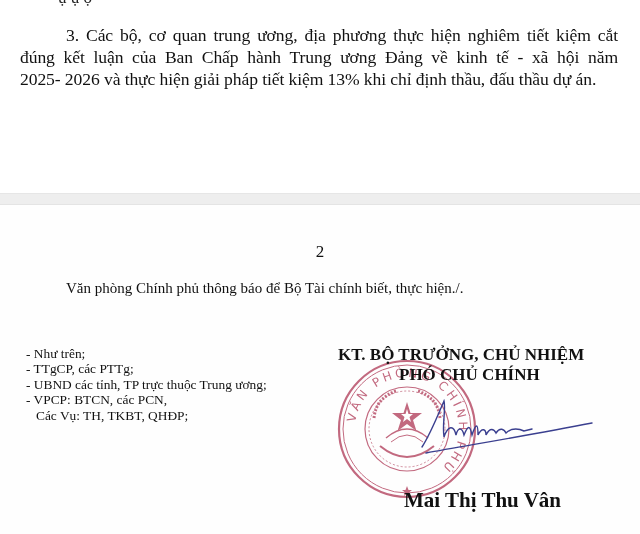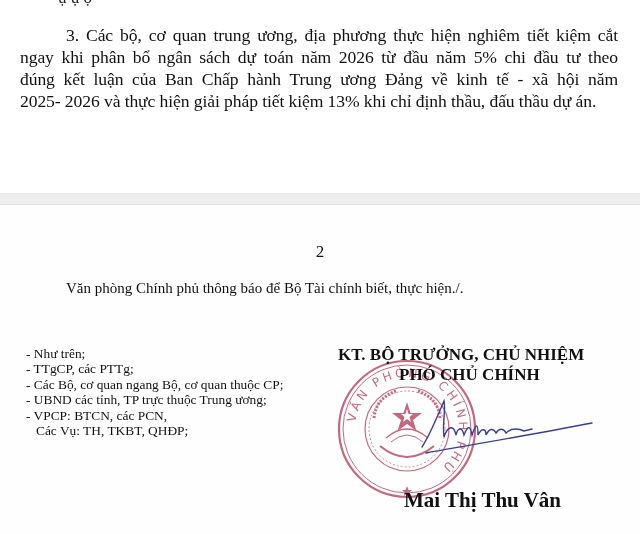--- a/index.html
+++ b/index.html
@@ -41,36 +41,34 @@
     .seal { position: absolute; left: 336px; top: 358px; width: 142px; height: 142px; opacity: 0.85; }
     .signature { position: absolute; left: 420px; top: 395px; width: 175px; height: 60px; }
   </style>
 </head>
 <body>
 
 <div class="top-cut">ụ   ụ  ộ</div>
 
 <div class="para" style="text-indent:0">
   <span class="line first">3. Các bộ, cơ quan trung ương, địa phương thực hiện nghiêm tiết kiệm cắt</span>
-  <span class="line">ngay khi phân bổ ngân sách dự toán năm 2026 từ đầu năm 5% chi đầu tư theo</span>
   <span class="line">đúng kết luận của Ban Chấp hành Trung ương Đảng về kinh tế - xã hội năm</span>
   <span class="line last">2025- 2026 và thực hiện giải pháp tiết kiệm 13% khi chỉ định thầu, đấu thầu dự án.</span>
 </div>
 
 <div class="page-break"></div>
 <div class="page-below"></div>
 
 <div class="page-number">2</div>
 
 <div class="notice">Văn phòng Chính phủ thông báo để Bộ Tài chính biết, thực hiện./.</div>
 
 <div class="recipients">
   <span class="item">- Như trên;</span>
   <span class="item">- TTgCP, các PTTg;</span>
-  <span class="item">- Các Bộ, cơ quan ngang Bộ, cơ quan thuộc CP;</span>
   <span class="item">- UBND các tỉnh, TP trực thuộc Trung ương;</span>
   <span class="item">- VPCP: BTCN, các PCN,</span>
   <span class="item indent">Các Vụ: TH, TKBT, QHĐP;</span>
 </div>
 
 <svg class="seal" viewBox="0 0 142 142">
   <defs>
     <path id="sealArc" d="M 71 71 m -52 0 a 52 52 0 1 1 104 0 a 52 52 0 1 1 -104 0"></path>
   </defs>
   <g fill="none" stroke="#b8506a">

